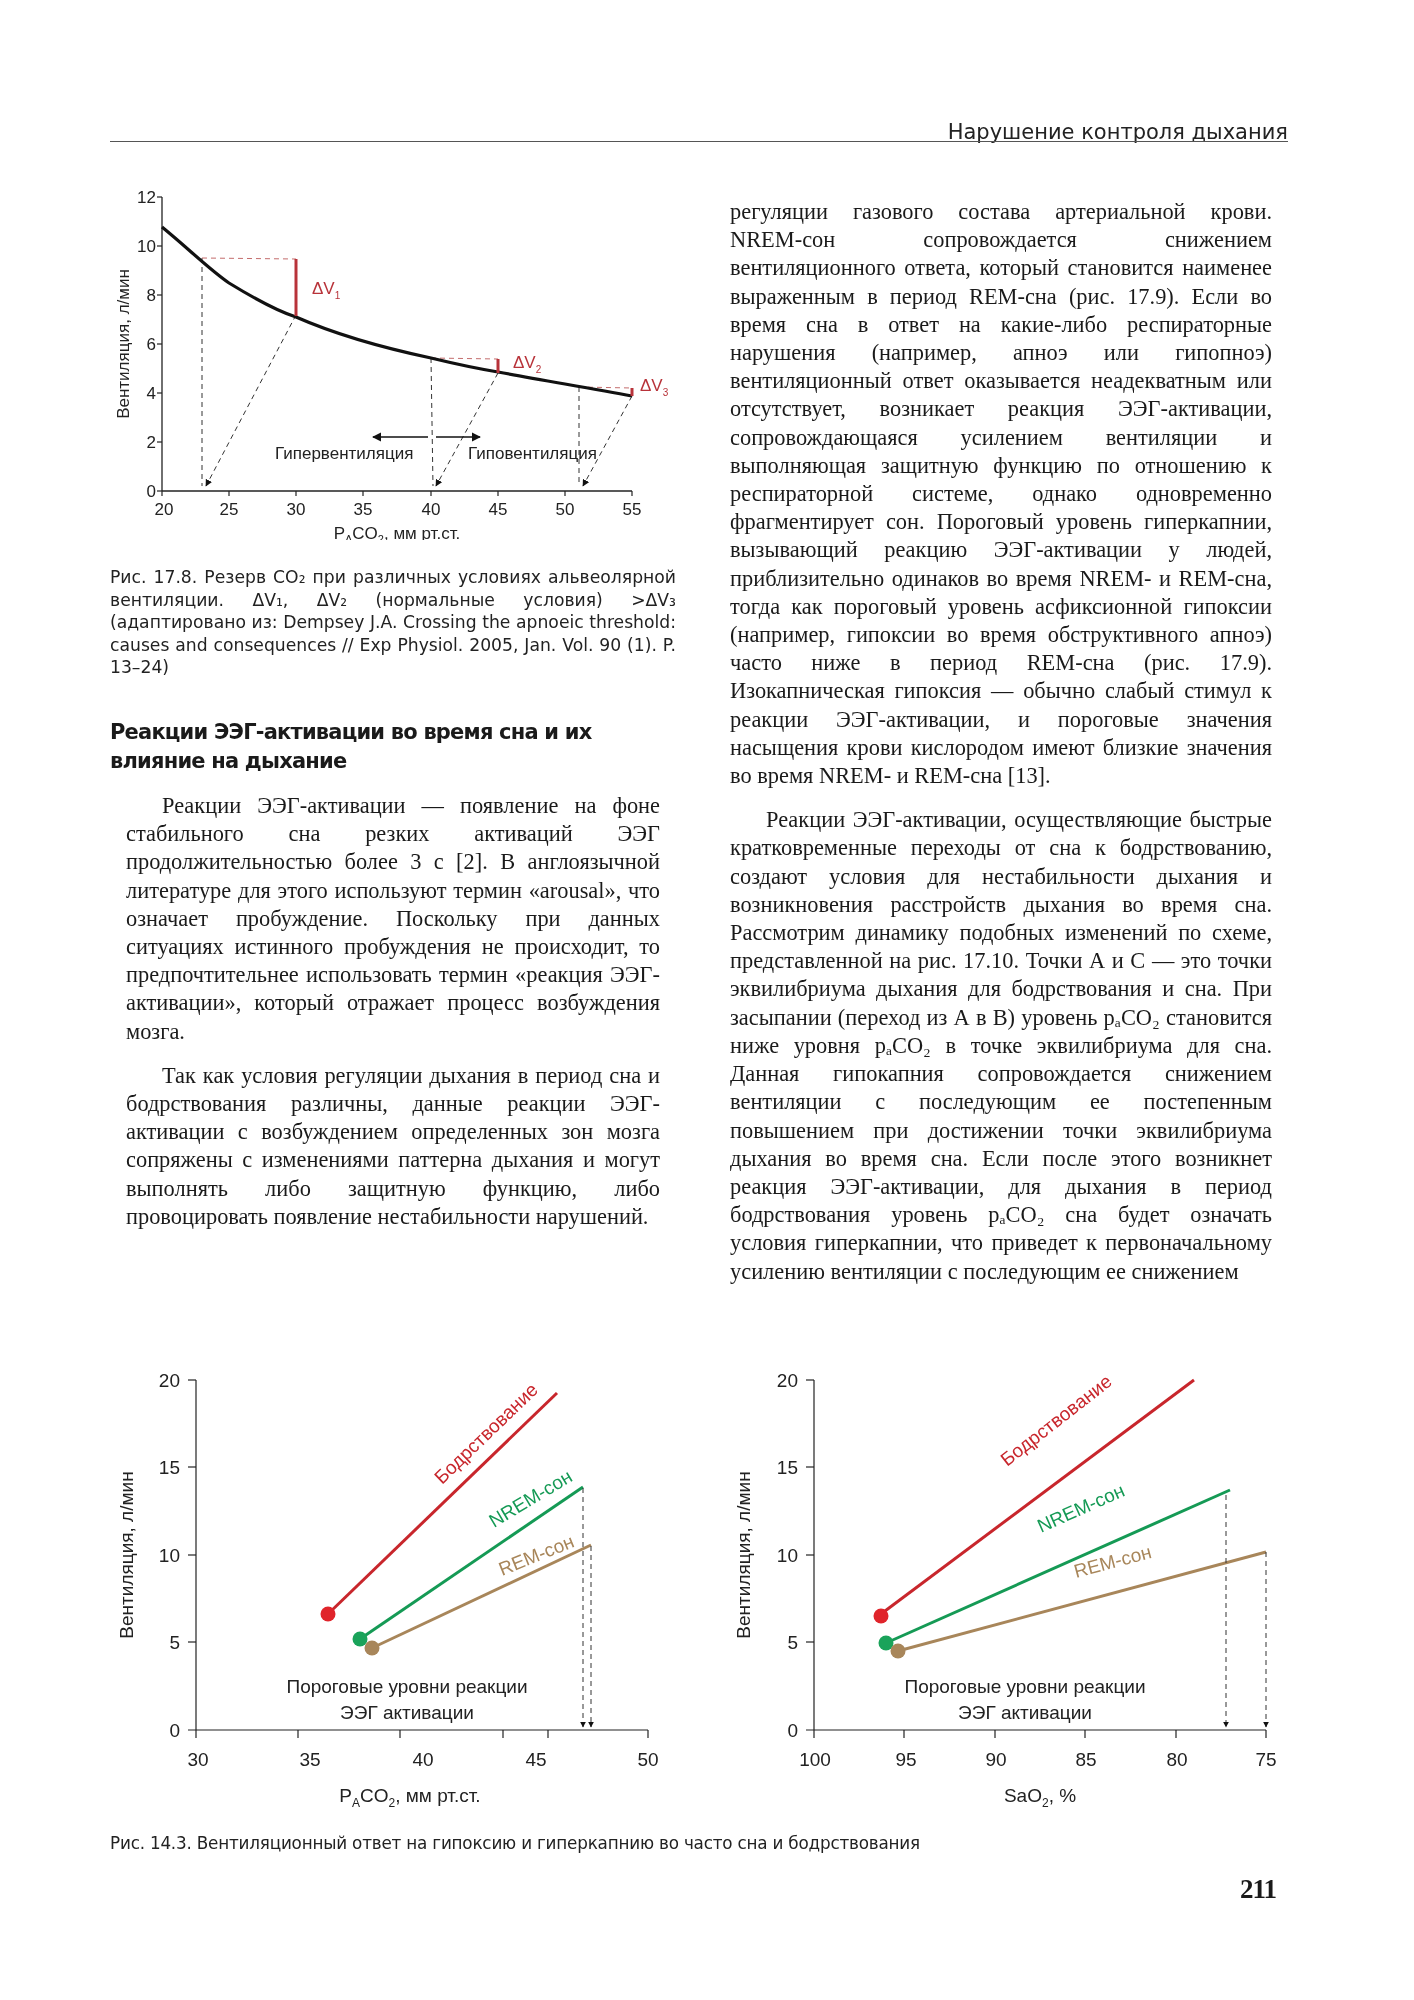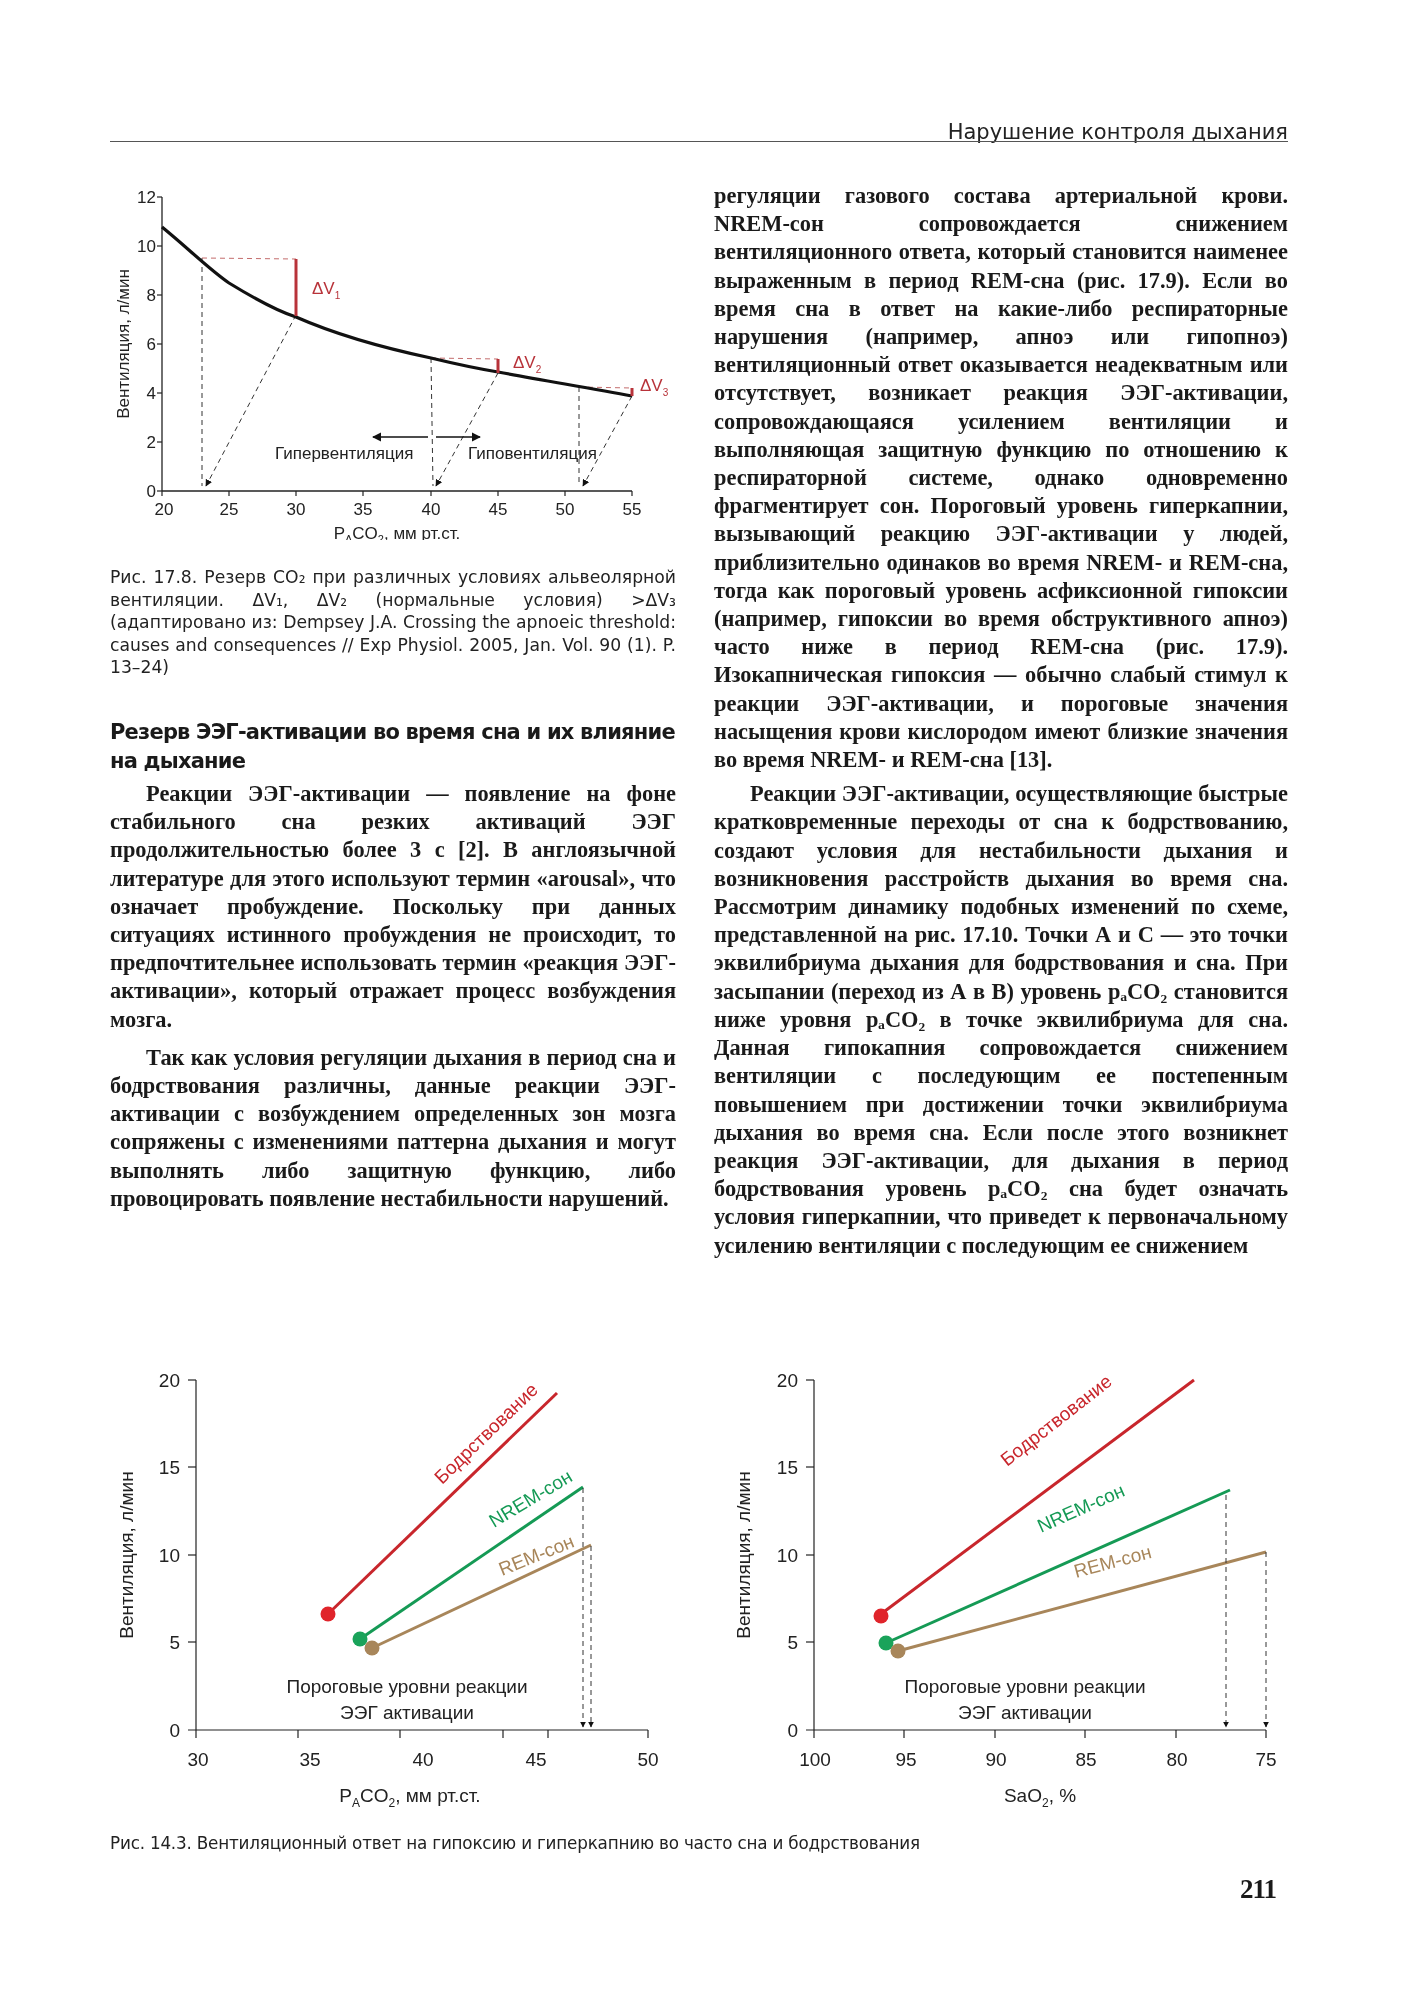--- a/index.html
+++ b/index.html
@@ -1,21 +1,21 @@
 <!DOCTYPE html>
 <html><head>
 <meta charset="utf-8">
 <style>
   html, body { margin:0; padding:0; background:#fff; }
   body { width:1414px; height:2000px; position:relative; overflow:hidden; color:#1a1a1a; }
   .running-head { position:absolute; left:600px; top:120px; width:688px; text-align:right;
     font-family:"DejaVu Sans", sans-serif; font-size:21px; color:#222; }
   .head-rule { position:absolute; left:110px; top:141px; width:1178px; height:1px; background:#555; }
   .col { position:absolute; font-family:"Liberation Serif", serif; font-size:22.4px; line-height:28.2px; text-align:justify; color:#1a1a1a; }
-  .col p { margin:0;font-weight:bold; }
+  .col p { margin:16px; }
   .col p.ind { text-indent:36px; }
   .col-left { left:110px; width:566px; }
   .col-right { left:714px; width:574px; top:182px; }
   .caption { position:absolute; font-family:"DejaVu Sans", sans-serif; font-size:17.2px; line-height:22.5px; text-align:justify; color:#222; }
   .caption b { font-weight:normal; }
   .section-head { font-family:"DejaVu Sans", sans-serif; font-weight:bold; font-size:21px; line-height:29px; letter-spacing:-0.8px; margin-bottom:4px; text-align:left; }
   .page-num { position:absolute; left:1240px; top:1874px; font-family:Liberation Serif, serif; font-weight:bold; font-size:27px; letter-spacing:-1px; }
   svg text { font-family:"Liberation Sans", sans-serif; }
 </style>
 </head>
@@ -108,21 +108,21 @@
   <text x="275" y="459" font-size="17" fill="#222">Гипервентиляция</text>
   <text x="468" y="459" font-size="17" fill="#222">Гиповентиляция</text>
 </svg>
 
 <div class="caption" style="left:110px;top:566px;width:566px;">
   <b>Рис. 17.8.</b>
   <span>Резерв CO₂ при различных условиях альвеолярной вентиляции. ΔV₁, ΔV₂ (нормальные условия) &gt;ΔV₃ (адаптировано из: Dempsey J.A. Crossing the apnoeic threshold: causes and consequences // Exp Physiol. 2005, Jan. Vol. 90 (1). P. 13–24)</span>
 </div>
 
 <div class="col col-left" style="top:718px;">
-  <div class="section-head">Резерв ЭЭГ-активации во время сна и их влияние на дыхание</div>
+  <div class="section-head">Реакции ЭЭГ-активации во время сна и их влияние на дыхание</div>
   <p class="ind">Реакции ЭЭГ-активации — появление на фоне стабильного сна резких активаций ЭЭГ продолжительностью более 3 с [2]. В англоязычной литературе для этого используют термин «arousal», что означает пробуждение. Поскольку при данных ситуациях истинного пробуждения не происходит, то предпочтительнее использовать термин «реакция ЭЭГ-активации», который отражает процесс возбуждения мозга.</p>
   <p class="ind" style="margin-top:10px;">Так как условия регуляции дыхания в период сна и бодрствования различны, данные реакции ЭЭГ-активации с возбуждением определенных зон мозга сопряжены с изменениями паттерна дыхания и могут выполнять либо защитную функцию, либо провоцировать появление нестабильности нарушений.</p>
 </div>
 
 <div class="col col-right">
   <p>регуляции газового состава артериальной крови. NREM-сон сопровождается снижением вентиляционного ответа, который становится наименее выраженным в период REM-сна (рис. 17.9). Если во время сна в ответ на какие-либо респираторные нарушения (например, апноэ или гипопноэ) вентиляционный ответ оказывается неадекватным или отсутствует, возникает реакция ЭЭГ-активации, сопровождающаяся усилением вентиляции и выполняющая защитную функцию по отношению к респираторной системе, однако одновременно фрагментирует сон. Пороговый уровень гиперкапнии, вызывающий реакцию ЭЭГ-активации у людей, приблизительно одинаков во время NREM- и REM-сна, тогда как пороговый уровень асфиксионной гипоксии (например, гипоксии во время обструктивного апноэ) часто ниже в период REM-сна (рис. 17.9). Изокапническая гипоксия — обычно слабый стимул к реакции ЭЭГ-активации, и пороговые значения насыщения крови кислородом имеют близкие значения во время NREM- и REM-сна [13].</p>
   <p class="ind" style="margin-top:6px;">Реакции ЭЭГ-активации, осуществляющие быстрые кратковременные переходы от сна к бодрствованию, создают условия для нестабильности дыхания и возникновения расстройств дыхания во время сна. Рассмотрим динамику подобных изменений по схеме, представленной на рис. 17.10. Точки А и С — это точки эквилибриума дыхания для бодрствования и сна. При засыпании (переход из А в В) уровень pₐCO₂ становится ниже уровня pₐCO₂ в точке эквилибриума для сна. Данная гипокапния сопровождается снижением вентиляции с последующим ее постепенным повышением при достижении точки эквилибриума дыхания во время сна. Если после этого возникнет реакция ЭЭГ-активации, для дыхания в период бодрствования уровень pₐCO₂ сна будет означать условия гиперкапнии, что приведет к первоначальному усилению вентиляции с последующим ее снижением</p>
 </div>
 
 <svg style="position:absolute;left:100px;top:1360px;" width="580" height="450" viewBox="100 1360 580 450">

